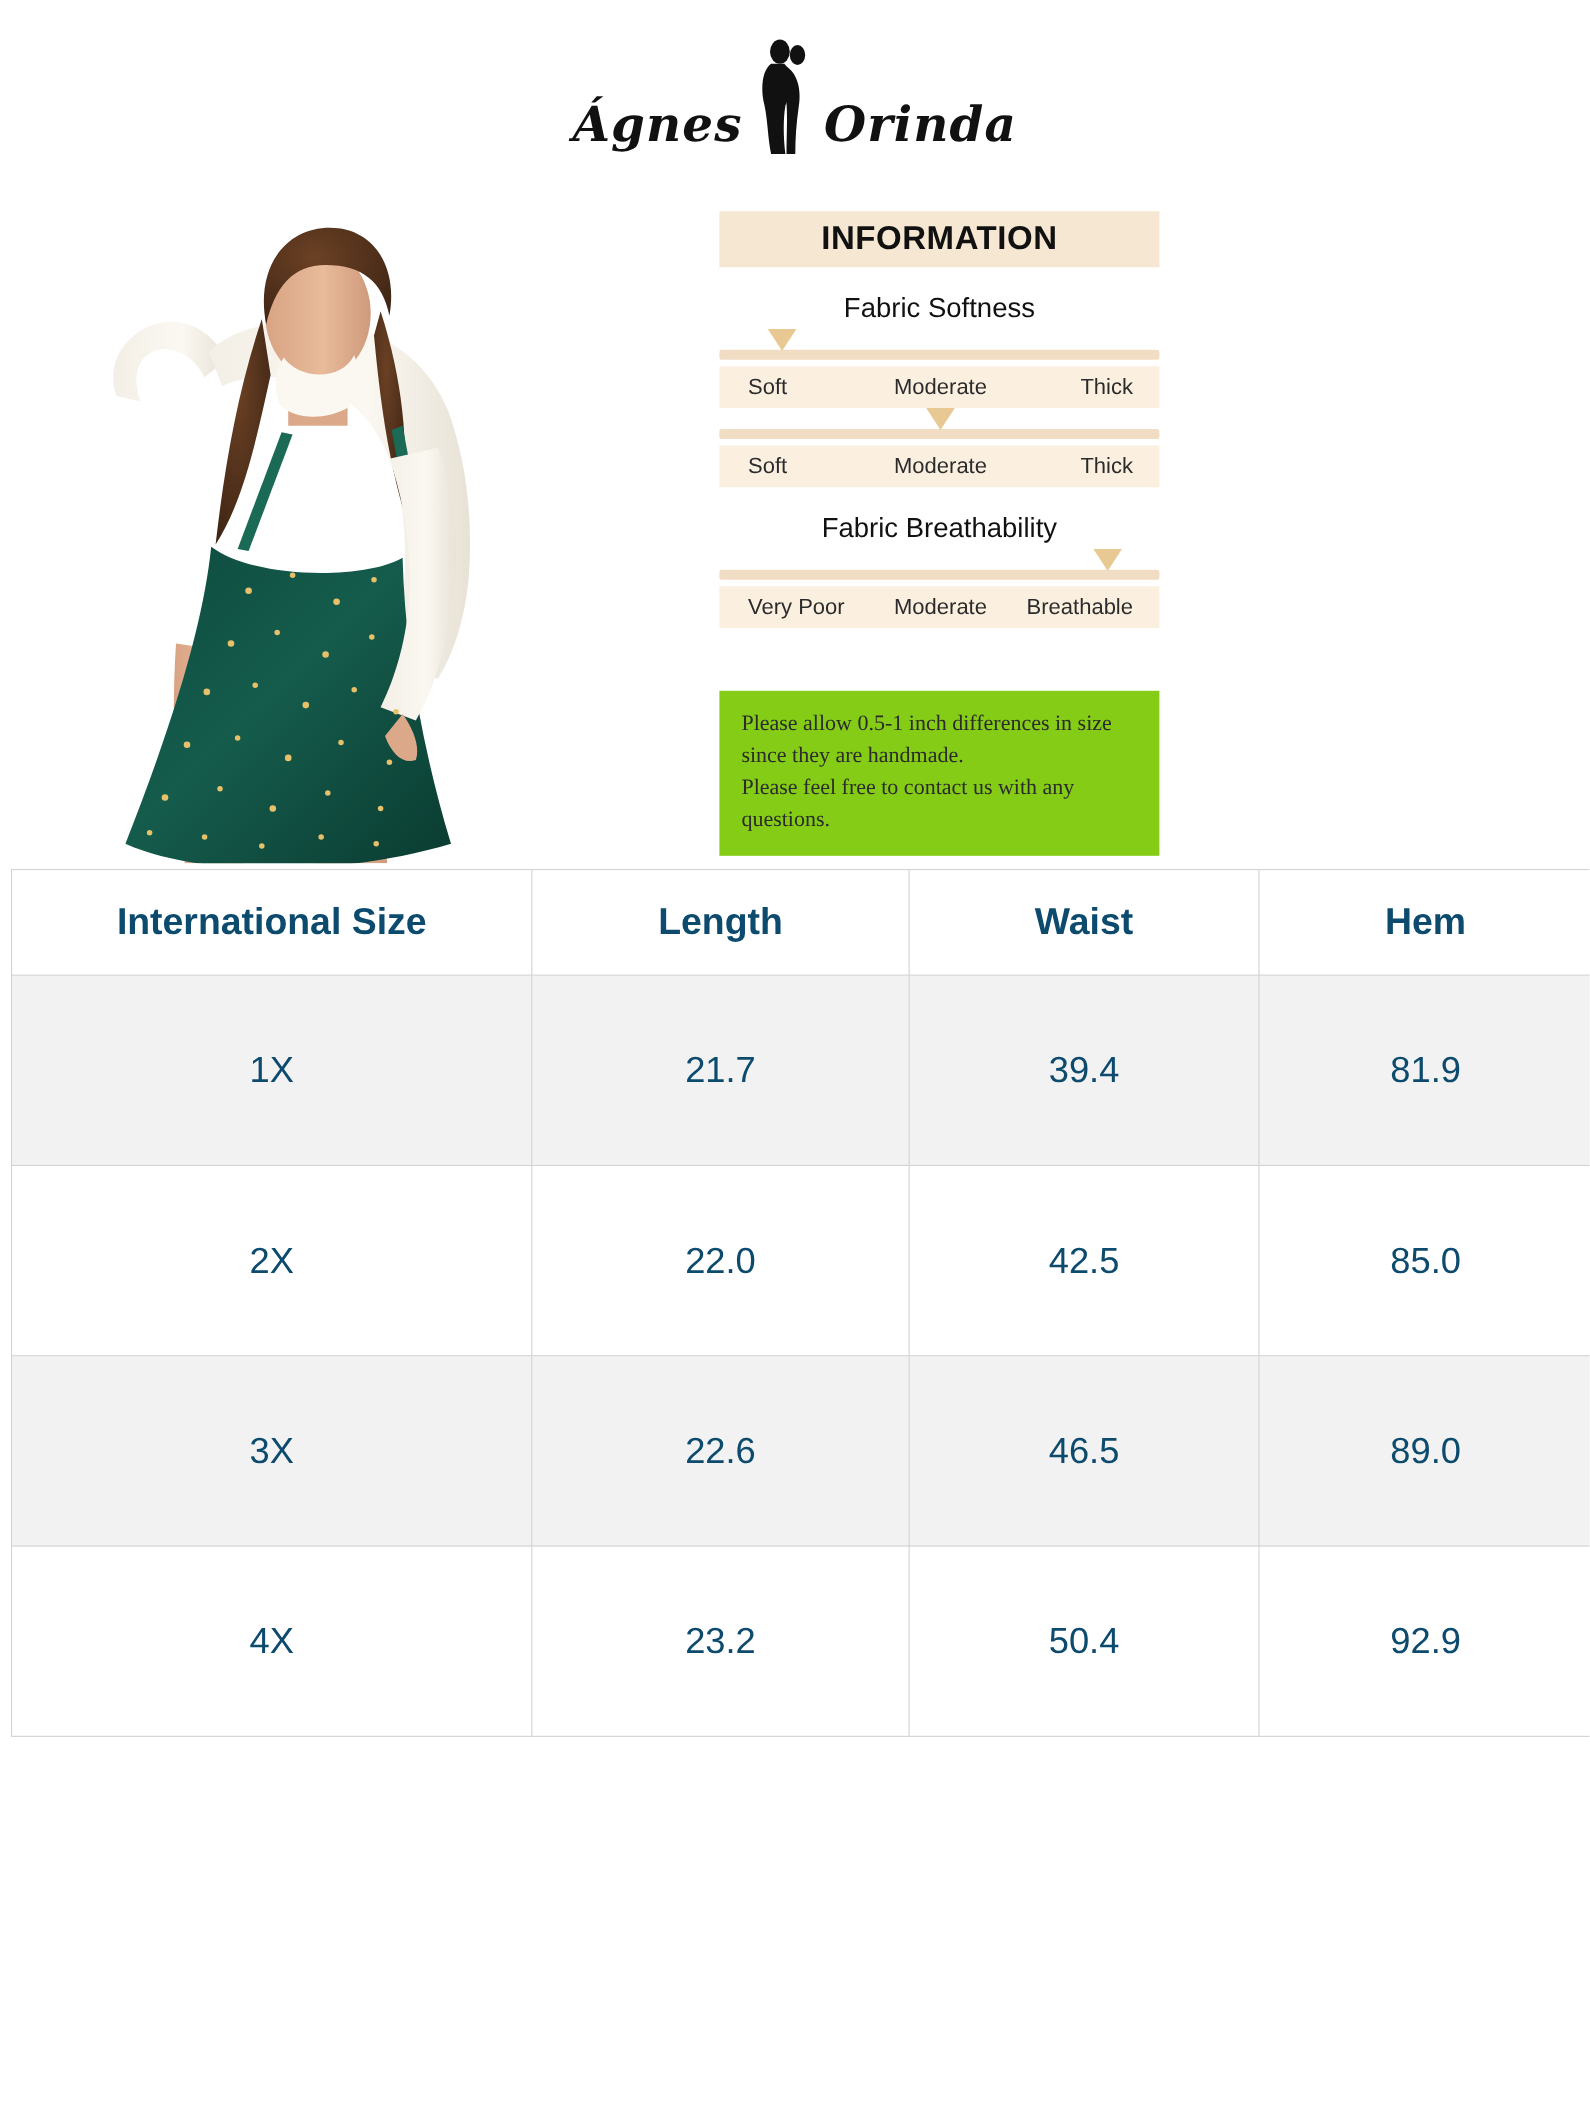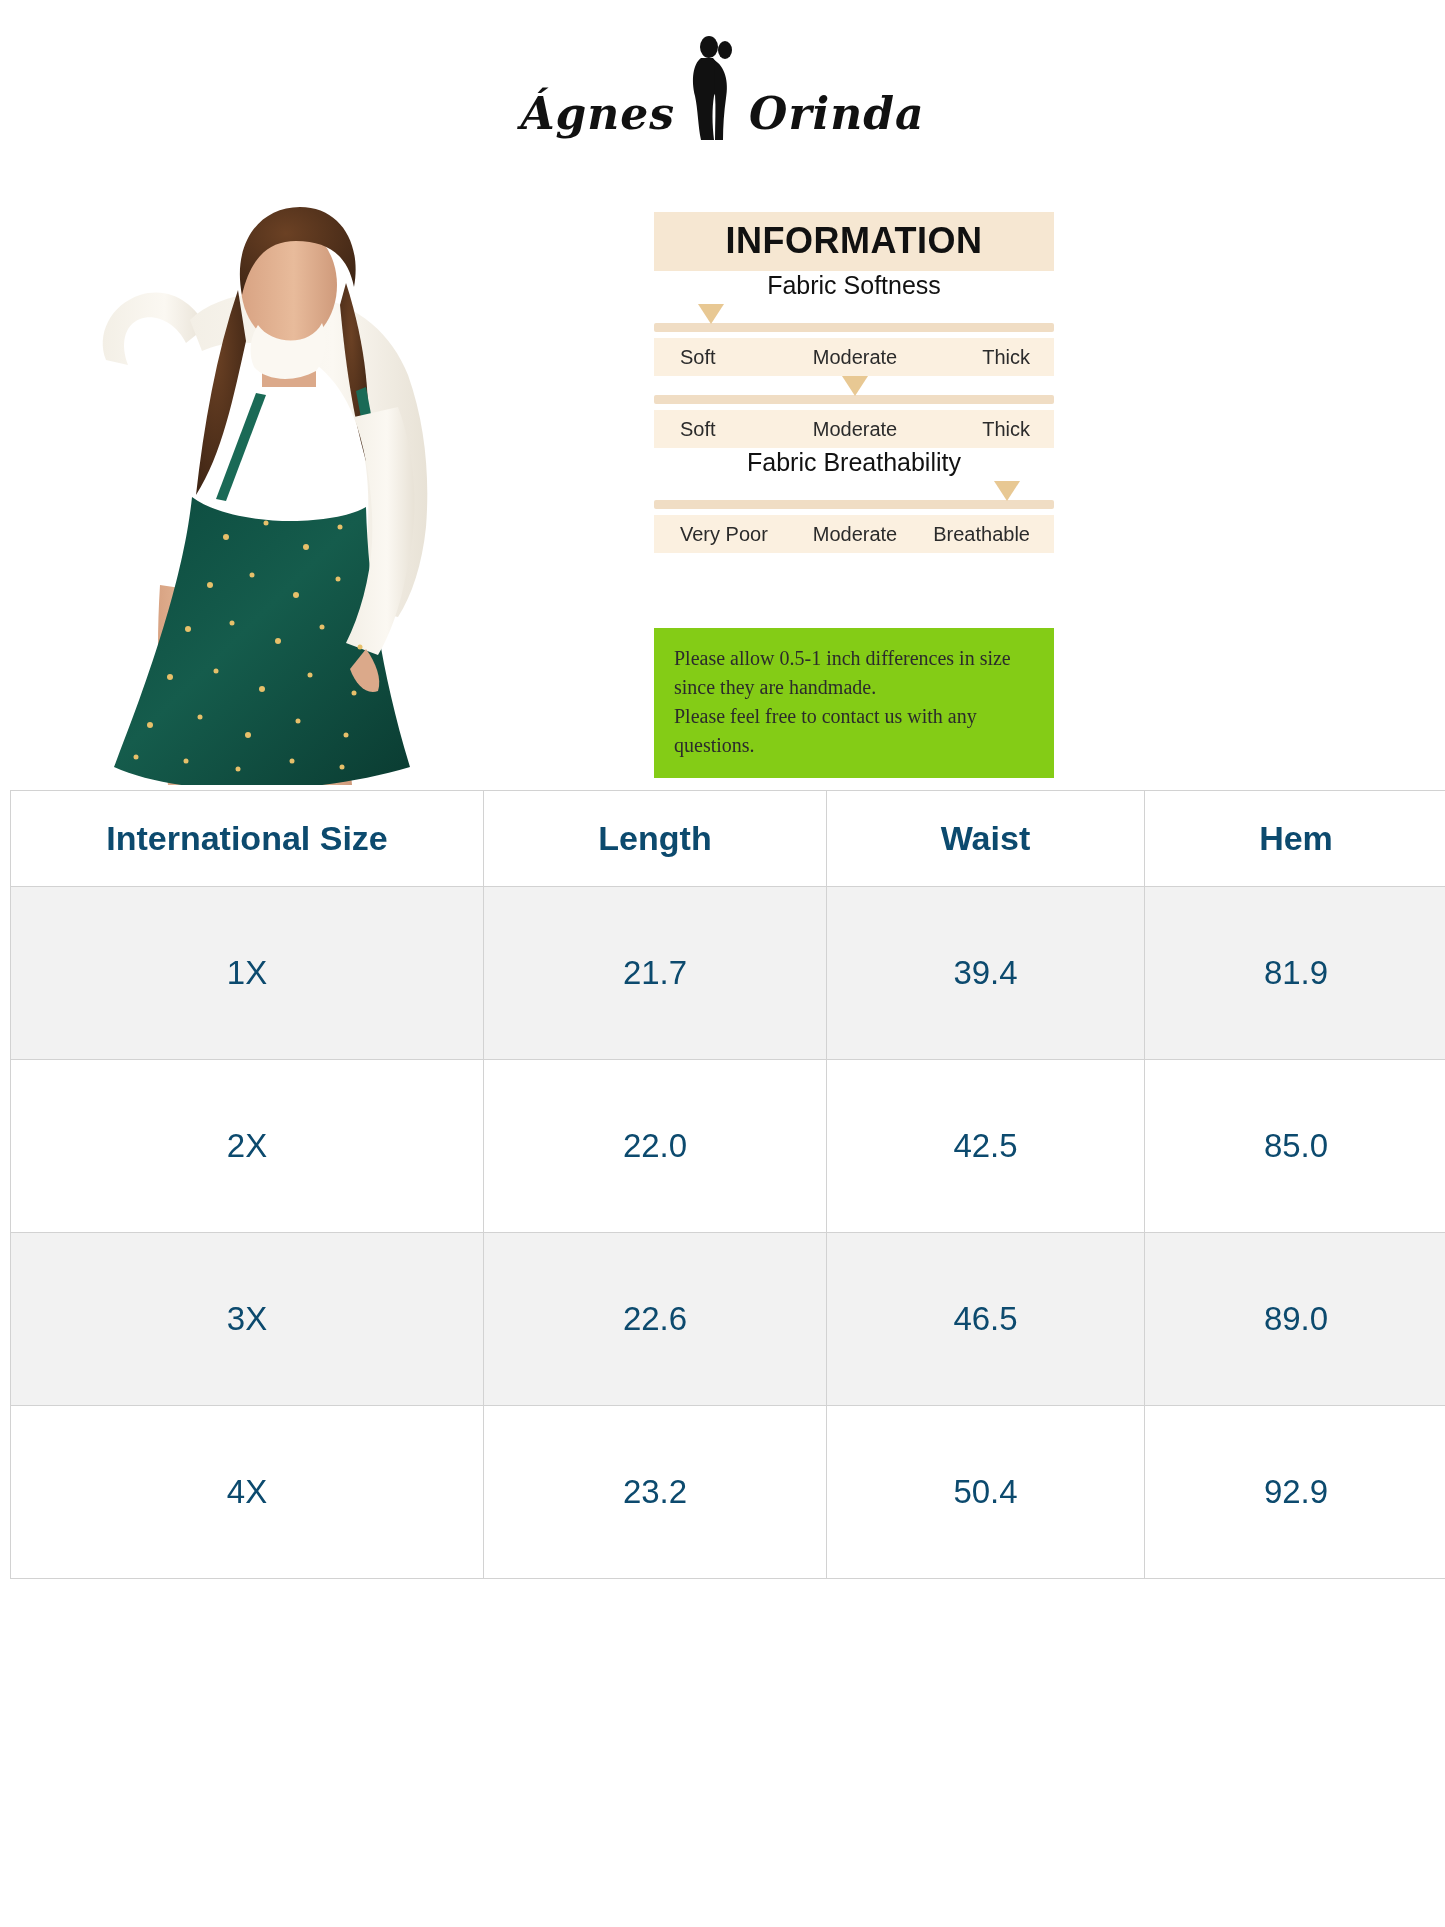--- a/index.html
+++ b/index.html
@@ -65,32 +65,31 @@
   
   .info-panel {
     position: absolute;
     left: 654px;
     top: 192px;
     width: 400px;
   }
   .info-title {
     background: #f6e7d2;
     text-align: center;
-    font-size: 36px;
+    font-size: 30px;
     font-weight: 700;
     color: #111;
     padding: 8px 0 9px 0;
     letter-spacing: 0.5px;
-    margin-top: 20px;
   }
   .metric-name {
     text-align: center;
     font-size: 25px;
     color: #111;
-    margin-top: 0;
+    margin-top: 23px;
     margin-bottom: 4px;
   }
   .bar-wrap {
     position: relative;
     height: 34px;
   }
   .bar {
     position: absolute;
     left: 0;
     right: 0;

